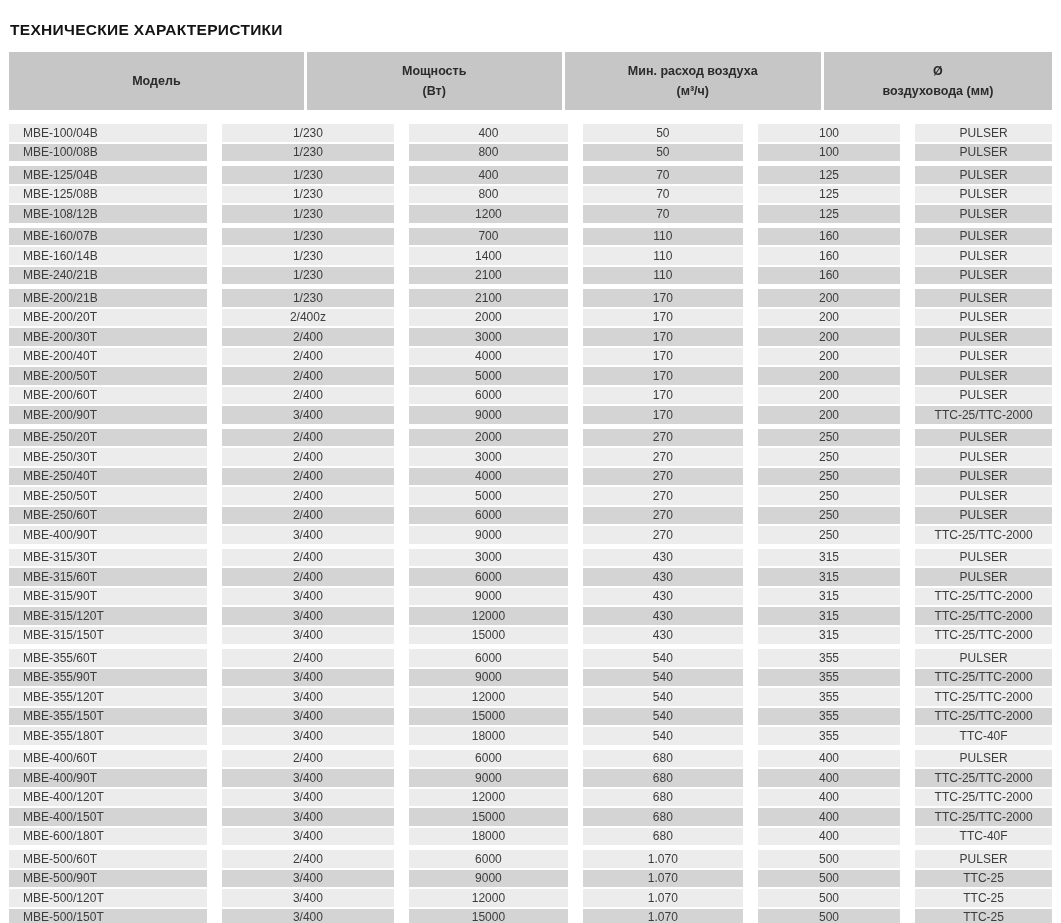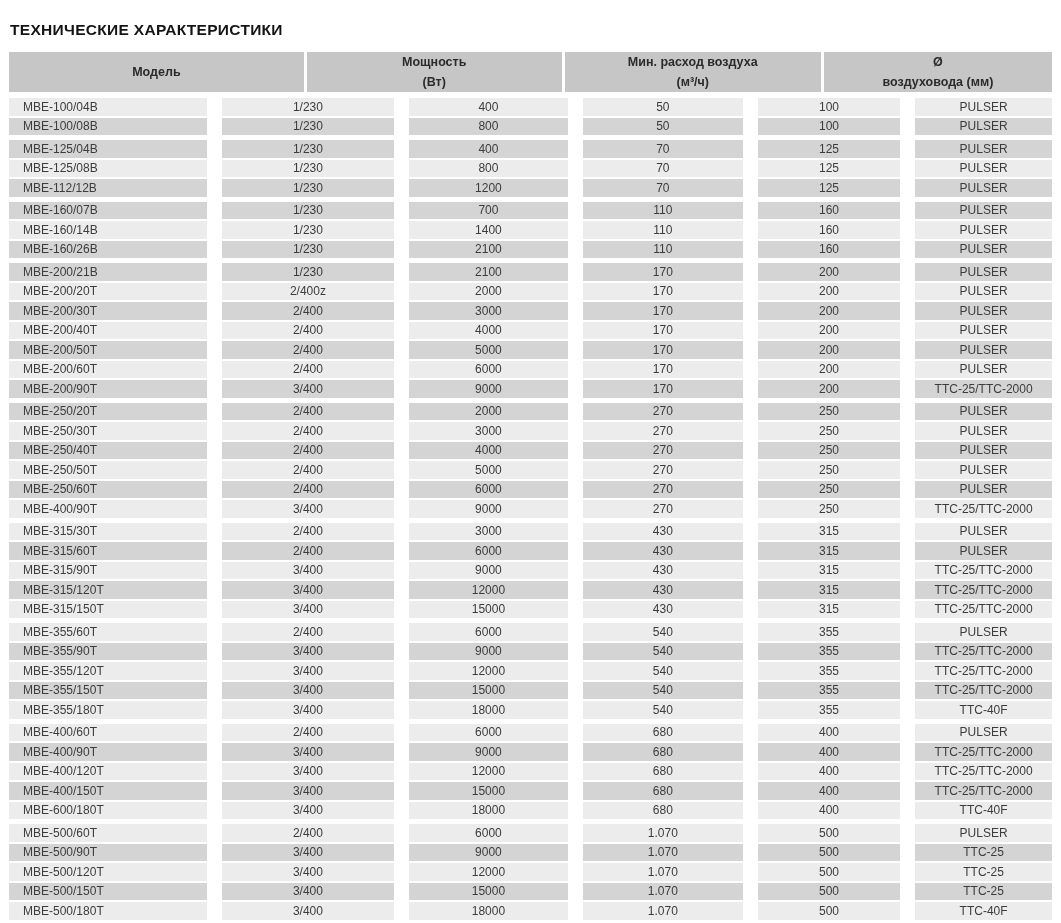--- a/index.html
+++ b/index.html
@@ -10,21 +10,21 @@
     --row-light:#ececec;
     --row-dark:#d4d4d4;
     --text:#3c3c3c;
     --title-text:#141414;
   }
   .page{padding:19px 9px 0 9px;}
   .title{
     font-size:15.5px;font-weight:700;color:var(--title-text);
     margin:2px 0 13px 1px;letter-spacing:.3px;
   }
-  .t-header{display:flex;gap:3px;height:40px;margin-bottom:6px;}
+  .t-header{display:flex;gap:3px;height:58px;margin-bottom:14px;}
   .hcell{
     background:var(--header-bg);
     display:flex;flex-direction:column;align-items:center;justify-content:center;
     gap:7px;font-weight:700;font-size:12.5px;color:#2b2b2b;
     box-sizing:border-box;text-align:center;line-height:1;
   }
   .t-group{margin-bottom:5px;}
   .t-row{display:flex;gap:15px;height:17.5px;margin-bottom:2px;}
   .cell{
     display:flex;align-items:center;justify-content:center;
@@ -95,21 +95,21 @@
           </div>
           <div class="t-row light">
             <div class="cell c0 w0">MBE-125/08B</div>
             <div class="cell c1 w1">1/230</div>
             <div class="cell c2 w2">800</div>
             <div class="cell c3 w3">70</div>
             <div class="cell c4 w4">125</div>
             <div class="cell c5 w5">PULSER</div>
           </div>
           <div class="t-row dark">
-            <div class="cell c0 w0">MBE-112/12B</div>
+            <div class="cell c0 w0">MBE-108/12B</div>
             <div class="cell c1 w1">1/230</div>
             <div class="cell c2 w2">1200</div>
             <div class="cell c3 w3">70</div>
             <div class="cell c4 w4">125</div>
             <div class="cell c5 w5">PULSER</div>
           </div>
         </div>
         <div class="t-group">
           <div class="t-row dark">
             <div class="cell c0 w0">MBE-160/07B</div>
@@ -121,21 +121,21 @@
           </div>
           <div class="t-row light">
             <div class="cell c0 w0">MBE-160/14B</div>
             <div class="cell c1 w1">1/230</div>
             <div class="cell c2 w2">1400</div>
             <div class="cell c3 w3">110</div>
             <div class="cell c4 w4">160</div>
             <div class="cell c5 w5">PULSER</div>
           </div>
           <div class="t-row dark">
-            <div class="cell c0 w0">MBE-160/26B</div>
+            <div class="cell c0 w0">MBE-240/21B</div>
             <div class="cell c1 w1">1/230</div>
             <div class="cell c2 w2">2100</div>
             <div class="cell c3 w3">110</div>
             <div class="cell c4 w4">160</div>
             <div class="cell c5 w5">PULSER</div>
           </div>
         </div>
         <div class="t-group">
           <div class="t-row dark">
             <div class="cell c0 w0">MBE-200/21B</div>

